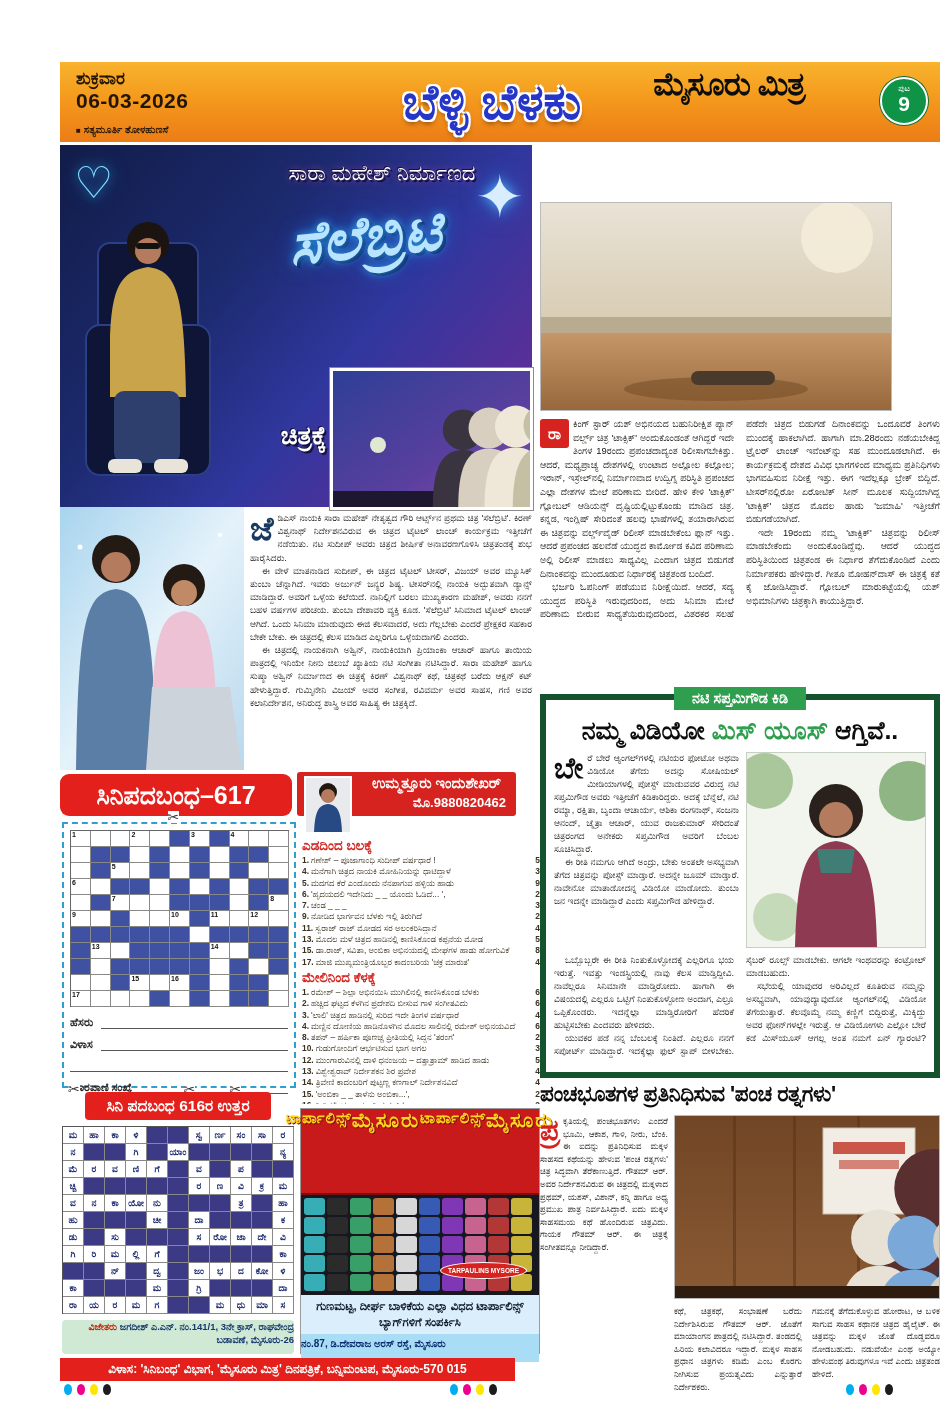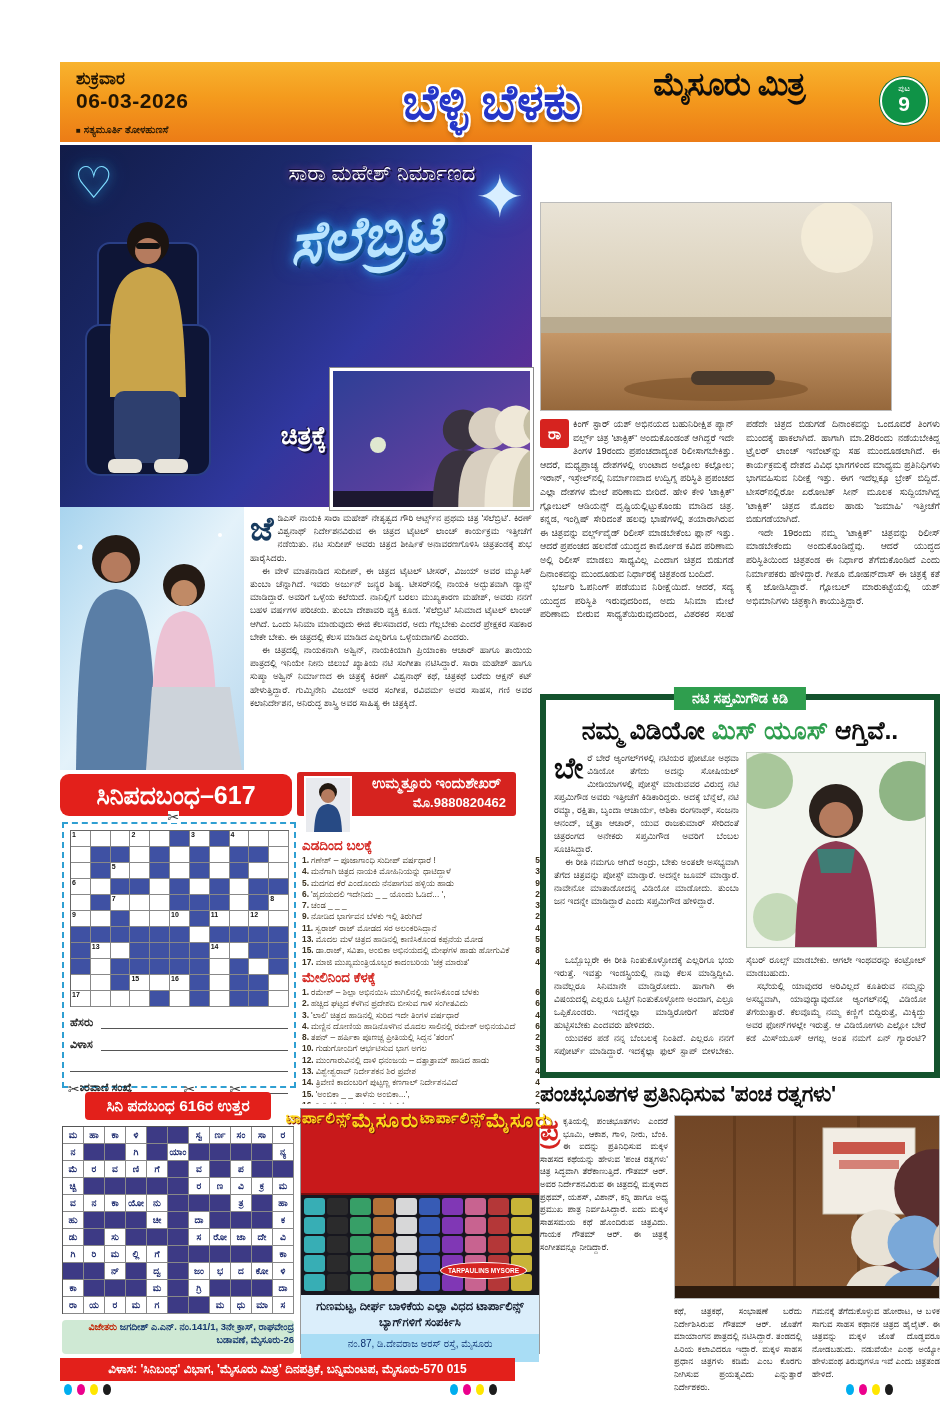--- a/index.html
+++ b/index.html
@@ -90,21 +90,21 @@
 #ad{position:absolute;left:300px;top:1108px;width:240px;height:246px;border:1px solid #9a9a9a}
 #ad-sign{height:86px;background:#c8191b;display:flex;flex-direction:row;justify-content:center;text-align:center;border-bottom:2px solid #7a0f0f}
 .ad-l{color:#ffd81c;font-weight:bold;text-shadow:1px 1px 0 #7a0f0f;white-space:nowrap}
 .ad-l.s1{font-size:15px;line-height:18px;letter-spacing:1px}
 .ad-l.s2{font-size:20px;line-height:23px;letter-spacing:2px}
 #ad-photo{height:100px;background:#17171f;position:relative;overflow:hidden;display:flex;flex-wrap:wrap;align-content:flex-start;padding:2px}
 .tile{width:21px;height:17px;margin:1px;border-radius:3px;opacity:.92}
 #ad-oval{position:absolute;right:12px;bottom:16px;background:#d6231f;color:#fff;font-size:6.5px;font-weight:bold;
  padding:4px 7px;border-radius:50%;white-space:nowrap;border:1px solid #fff}
 #ad-tag{height:39px;background:#dbeefb;font-size:11.5px;font-weight:bold;text-align:center;color:#101828;padding-top:3px;line-height:16px}
-#ad-addr{height:28px;background:#a9ddf5;text-align:center;font-size:10px;font-weight:normal;color:#0a2e6e;line-height:19px}
+#ad-addr{height:28px;background:#a9ddf5;font-size:10px;font-weight:bold;color:#0a2e6e;line-height:19px}
 
 
 #footer-band{position:absolute;left:60px;top:1358px;width:455px;height:23px;background:#e3201b;color:#fff;font-weight:bold;
  font-size:12px;text-align:center;line-height:23px;white-space:nowrap}
 .regdots{position:absolute;top:1384px;display:flex;gap:5px}
 .dot{width:8px;height:11px;border-radius:50%}
 
 
 #toxic-head{position:absolute;left:540px;top:150px;height:47px;display:flex}
 .th-b{background:#0e0e0e;color:#fff;padding:0 16px;font-size:26px;font-weight:bold;line-height:47px;white-space:nowrap}

